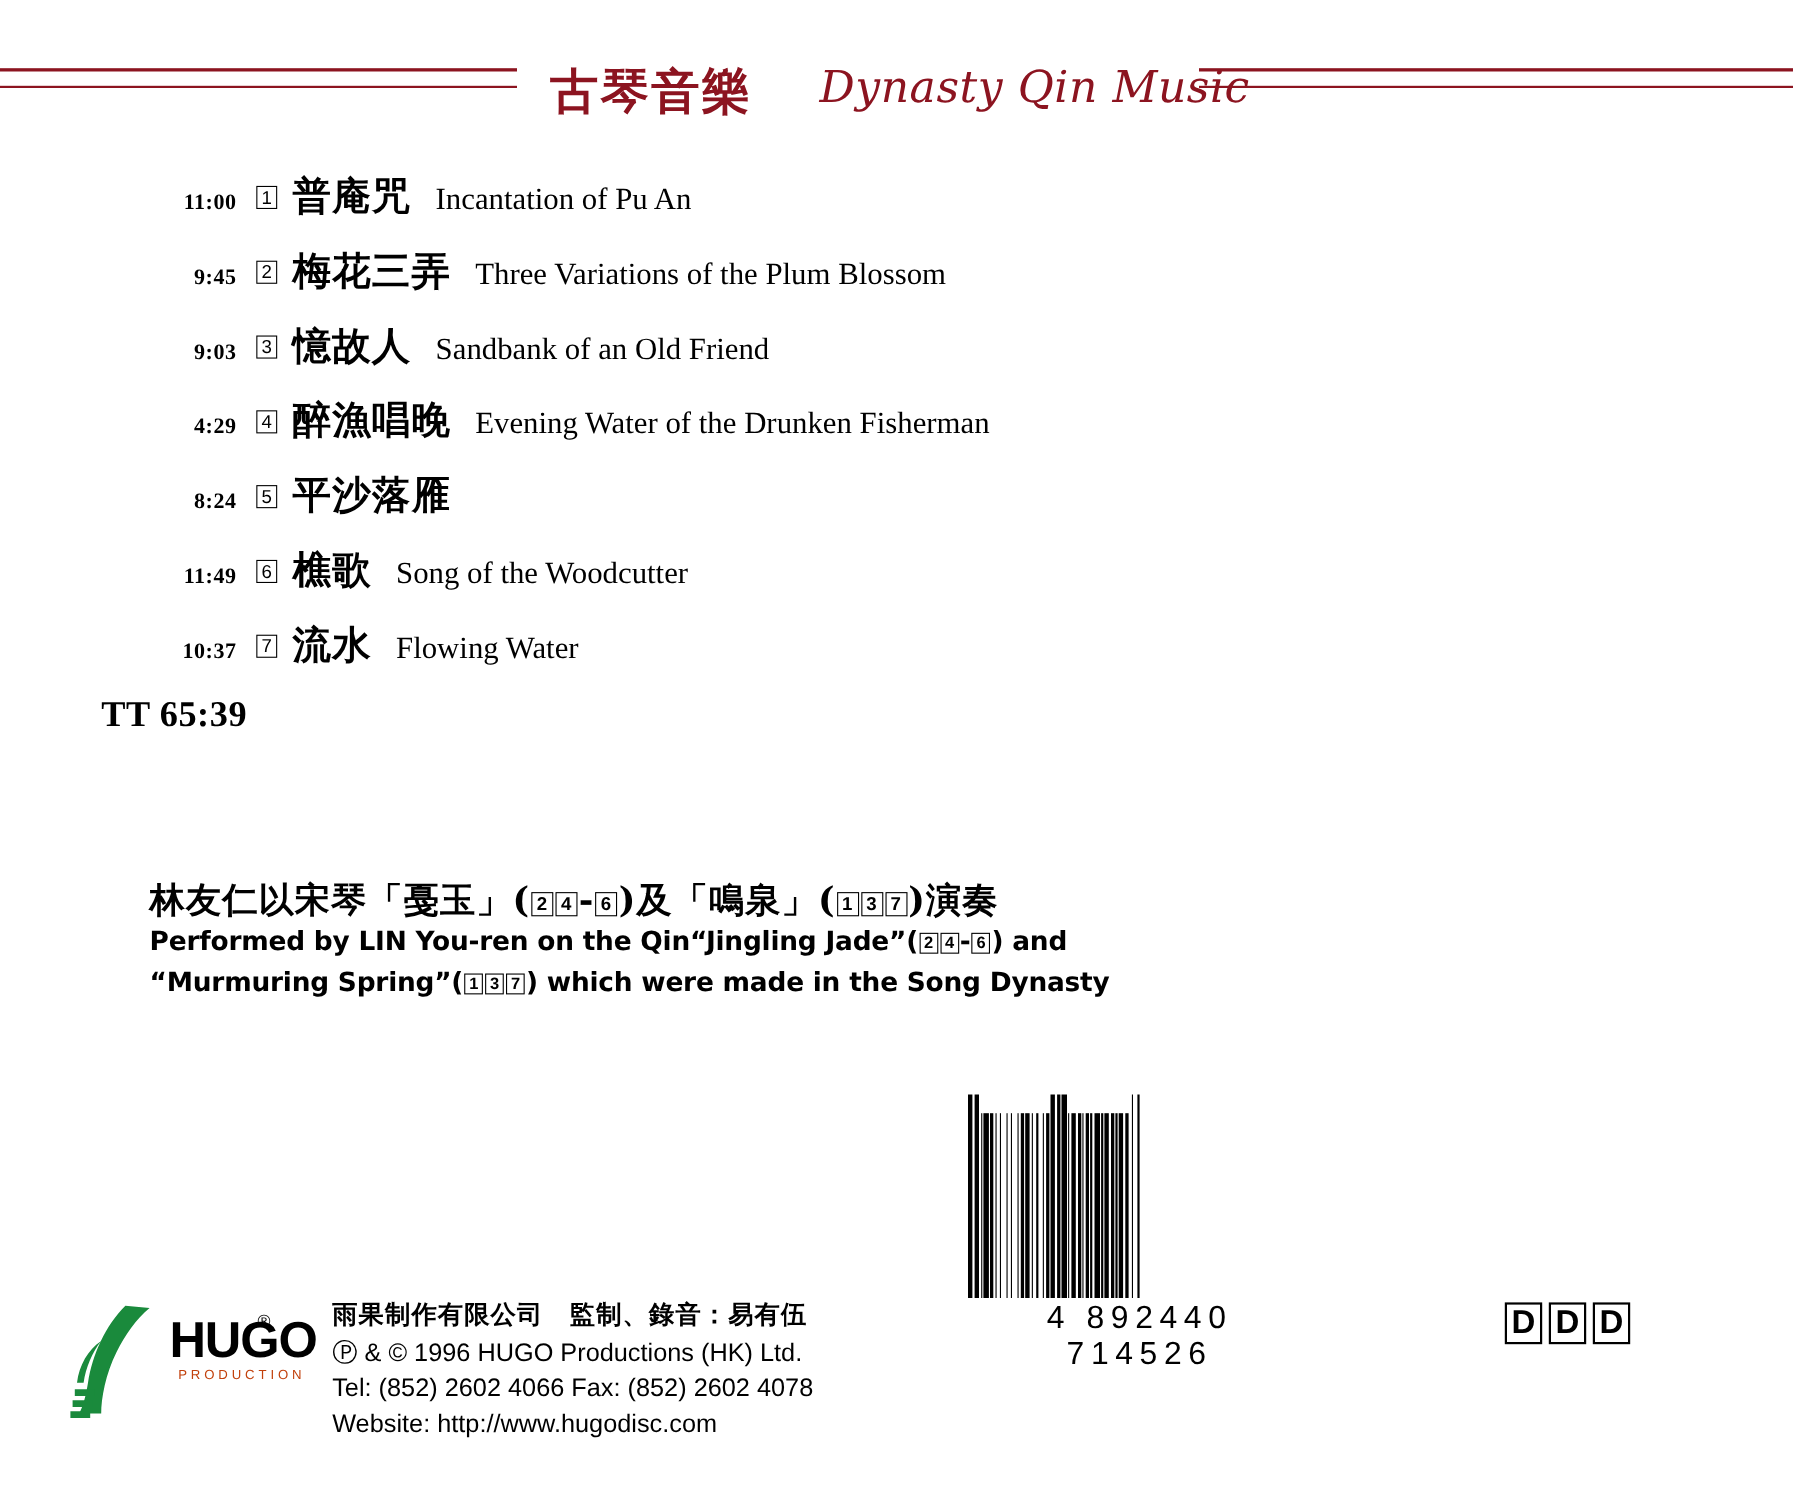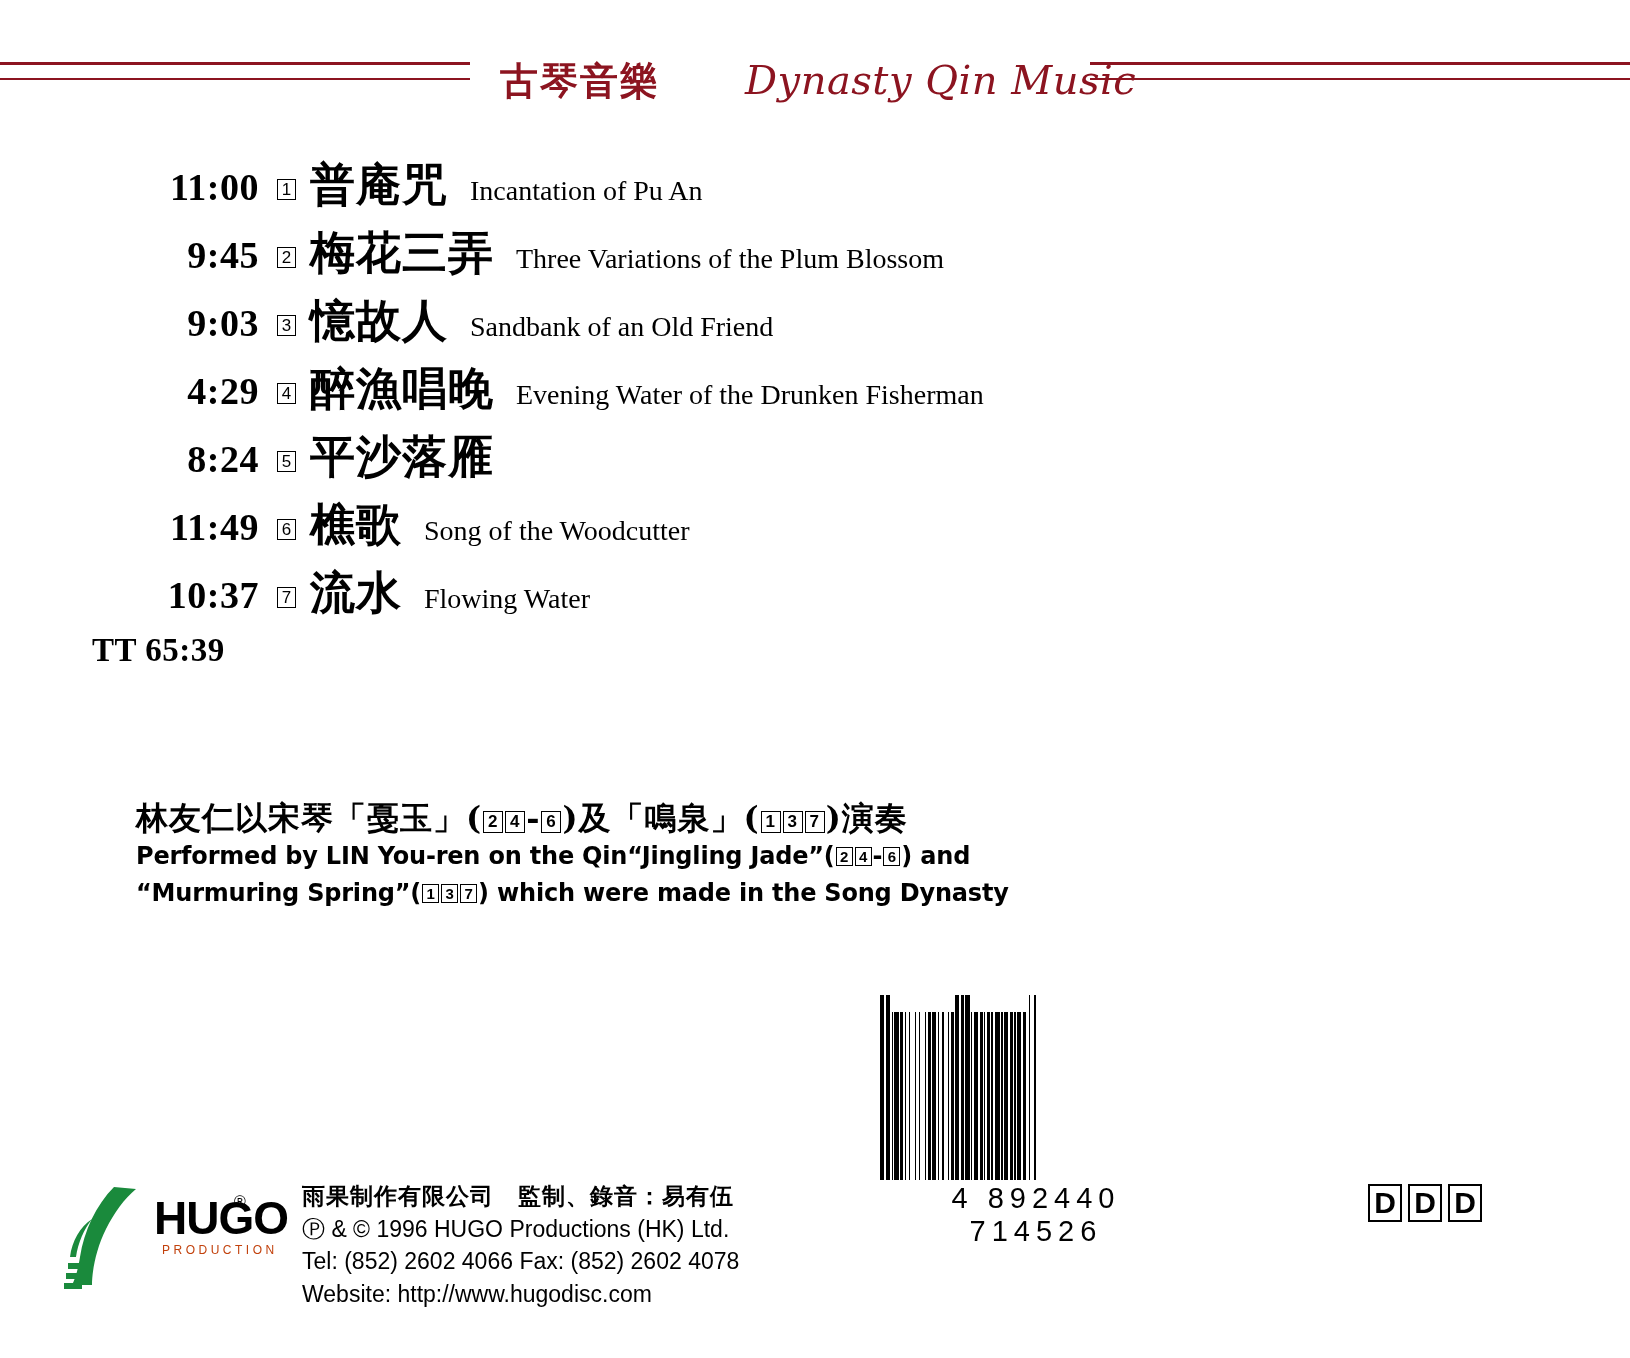--- a/index.html
+++ b/index.html
@@ -35,21 +35,21 @@
   .rule-left-bot   { left: 0px;   top: 48px; width: 470px; }
   .rule-right-top  { left: 1090px; top: 32px; width: 540px; }
   .rule-right-bot  { left: 1090px; top: 48px; width: 540px; }
 
   .title-cn {
     position: absolute;
     left: 500px;
     top: 32px;
     font-family: "DejaVu Serif", serif;
     font-weight: bold;
-    font-size: 38px;
+    font-size: 44px;
     letter-spacing: 2px;
     color: #8c1420;
     line-height: 1;
   }
   .title-en {
     position: absolute;
     left: 745px;
     top: 26px;
     font-family: "DejaVu Serif", serif;
     font-style: italic;
@@ -67,42 +67,41 @@
     width: 1100px;
   }
   .track {
     display: flex;
     align-items: baseline;
     height: 68px;
   }
   .track .time {
     width: 215px;
     text-align: right;
-    font-size: 38px;
+    font-size: 20px;
     font-family: "Liberation Serif", serif;
     font-weight: bold;
     letter-spacing: 0.5px;
-    margin-left: 44px;
   }
   .boxnum {
     display: inline-block;
     border: 1.5px solid #000;
     font-family: "Liberation Sans", sans-serif;
     font-size: 17px;
     line-height: 19px;
     width: 17px;
     text-align: center;
     margin: 0 14px 0 18px;
     position: relative;
     top: -5px;
   }
   .track .cn {
     font-family: "DejaVu Serif", serif;
     font-weight: bold;
-    font-size: 45px;
+    font-size: 35px;
     letter-spacing: 1px;
     white-space: nowrap;
   }
   .track .en {
     font-family: "Liberation Serif", serif;
     font-size: 28px;
     margin-left: 22px;
     white-space: nowrap;
   }
   .tt {

